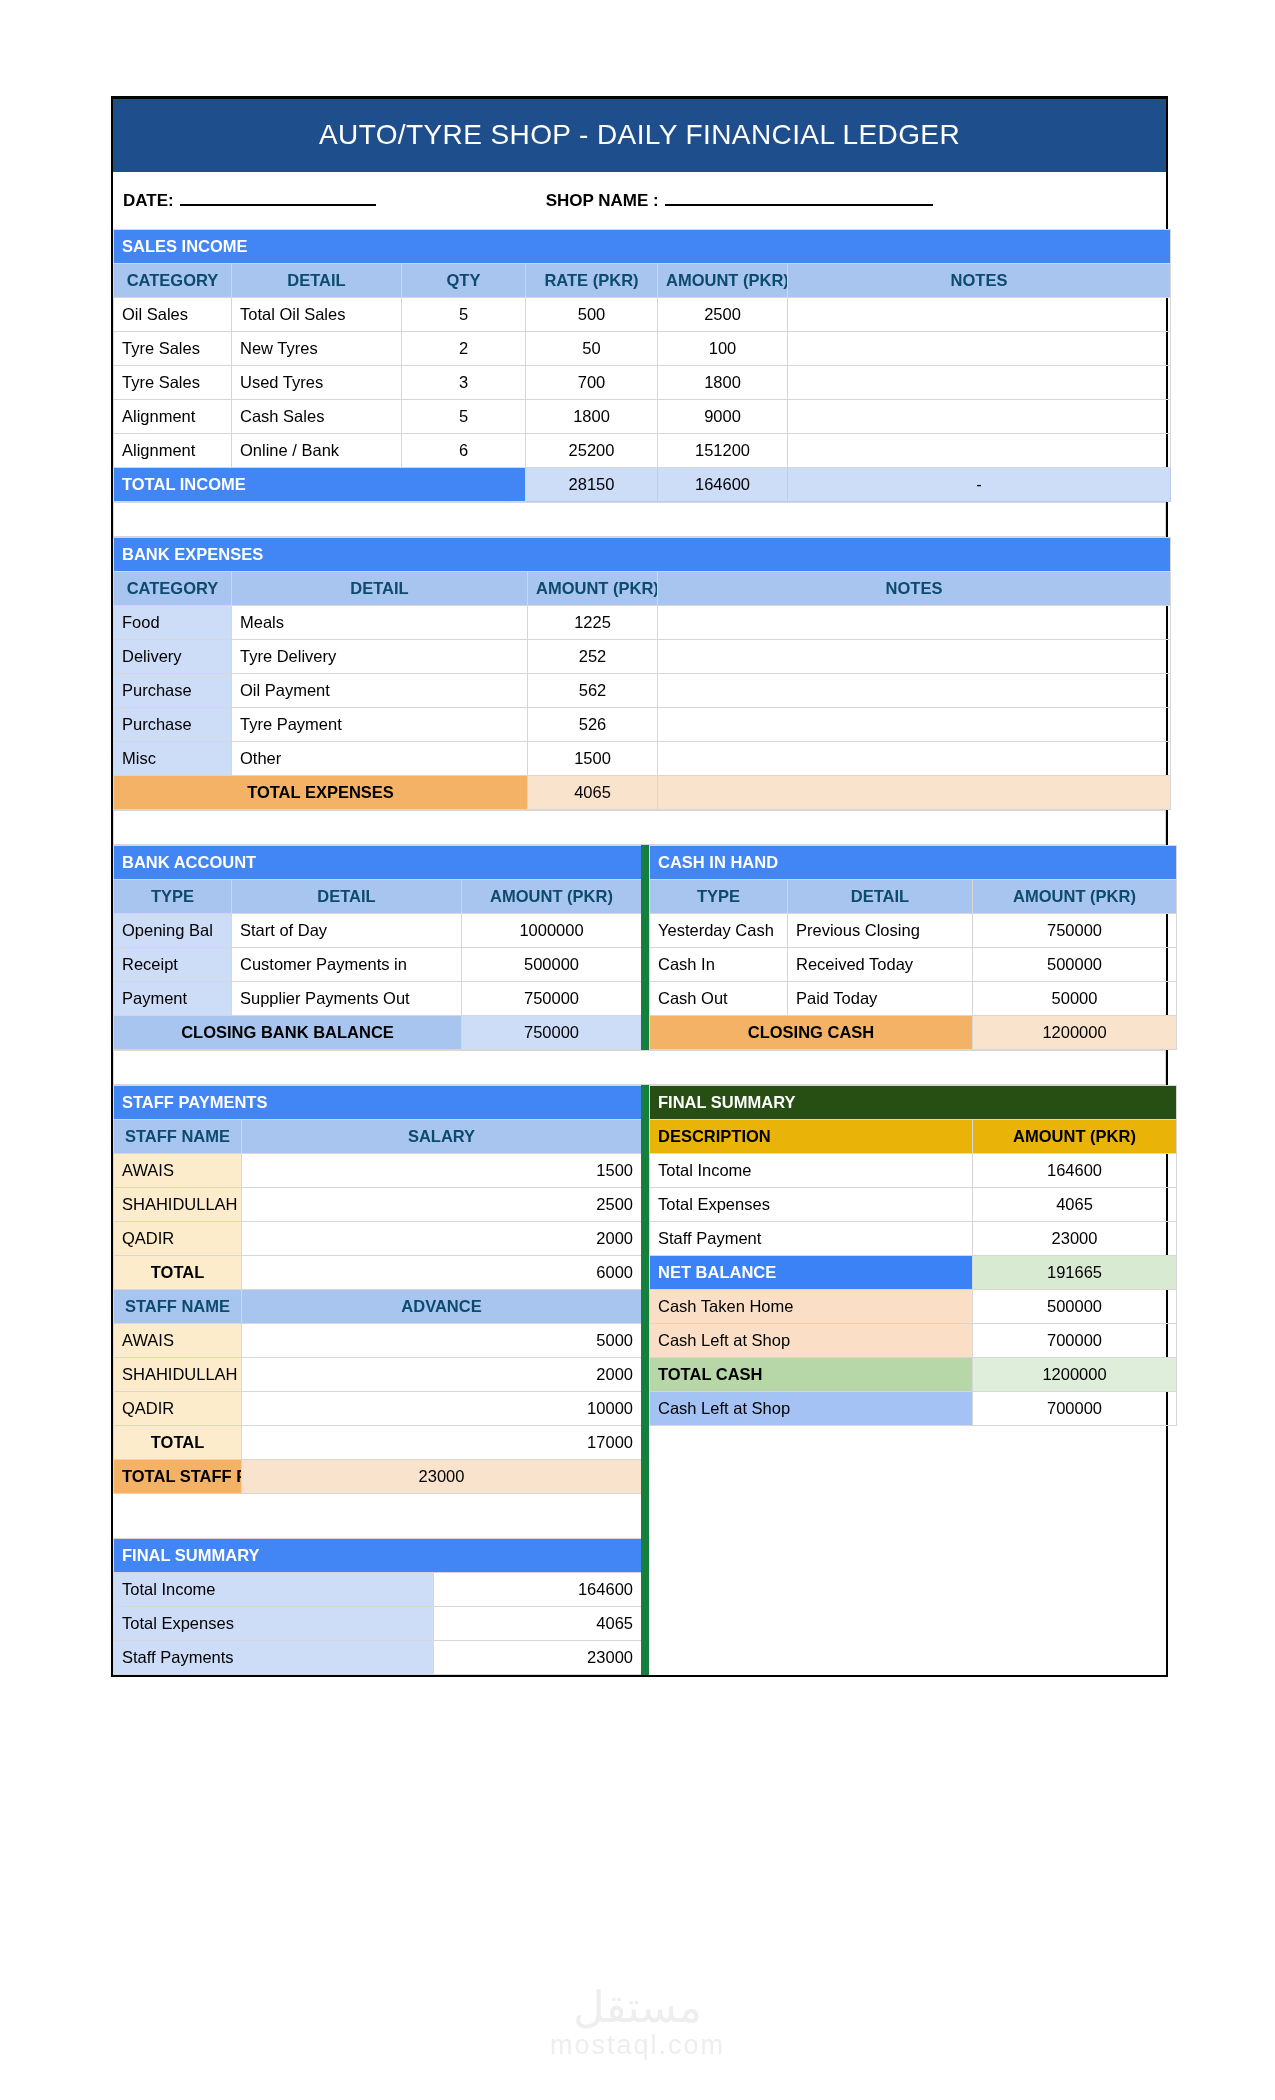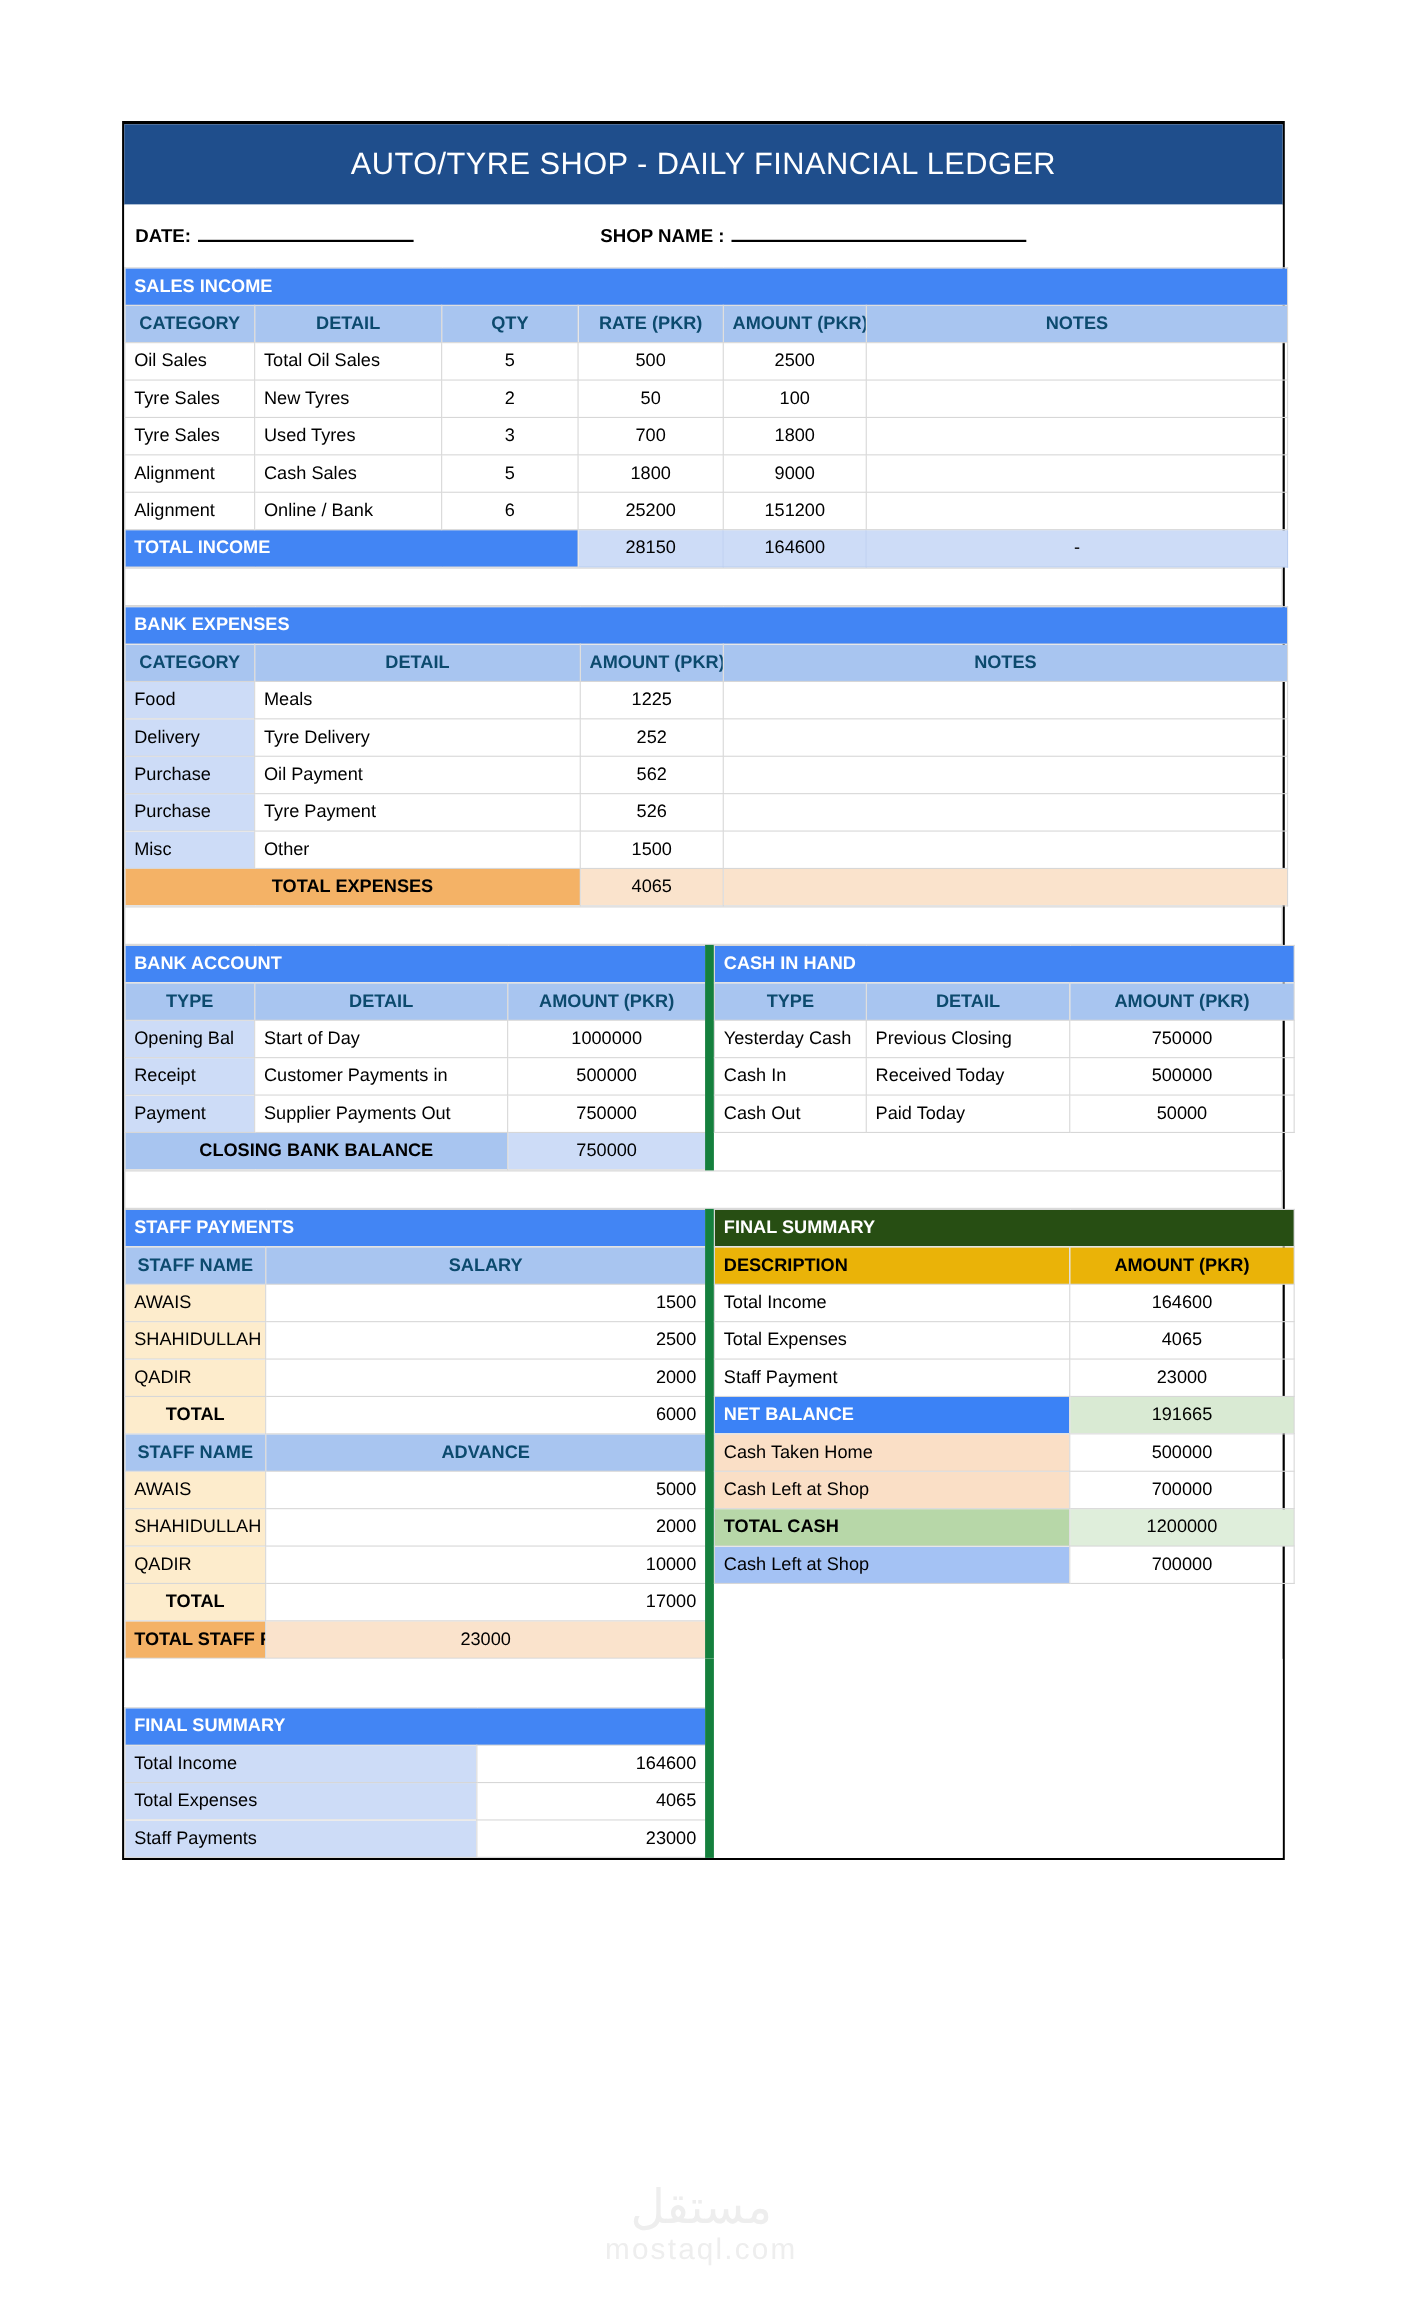--- a/index.html
+++ b/index.html
@@ -10,21 +10,21 @@
   body {
     width: 1275px;
     height: 2100px;
     font-family: "Liberation Sans", sans-serif;
     color: #000000;
     position: relative;
   }
   .page {
     position: absolute;
     left: 111px;
-    top: 110px;
+    top: 96px;
     width: 1057px;
   }
   .sheet {
     border: 2px solid #000000;
     border-top: 3px solid #000000;
     background: #ffffff;
   }
 
   
   .title-bar {
@@ -494,20 +494,24 @@
           </tr>
           <tr>
             <td>Cash In</td>
             <td>Received Today</td>
             <td class="num">500000</td>
           </tr>
           <tr>
             <td>Cash Out</td>
             <td>Paid Today</td>
             <td class="num">50000</td>
+          </tr>
+          <tr class="closing-cash">
+            <td colspan="2">CLOSING CASH</td>
+            <td class="val num">1200000</td>
           </tr>
         </tbody>
           </table>
       </div>
     </div>
 
     <table class="grid">
       <tbody>
           <tr class="blank-gap">
             <td></td>

